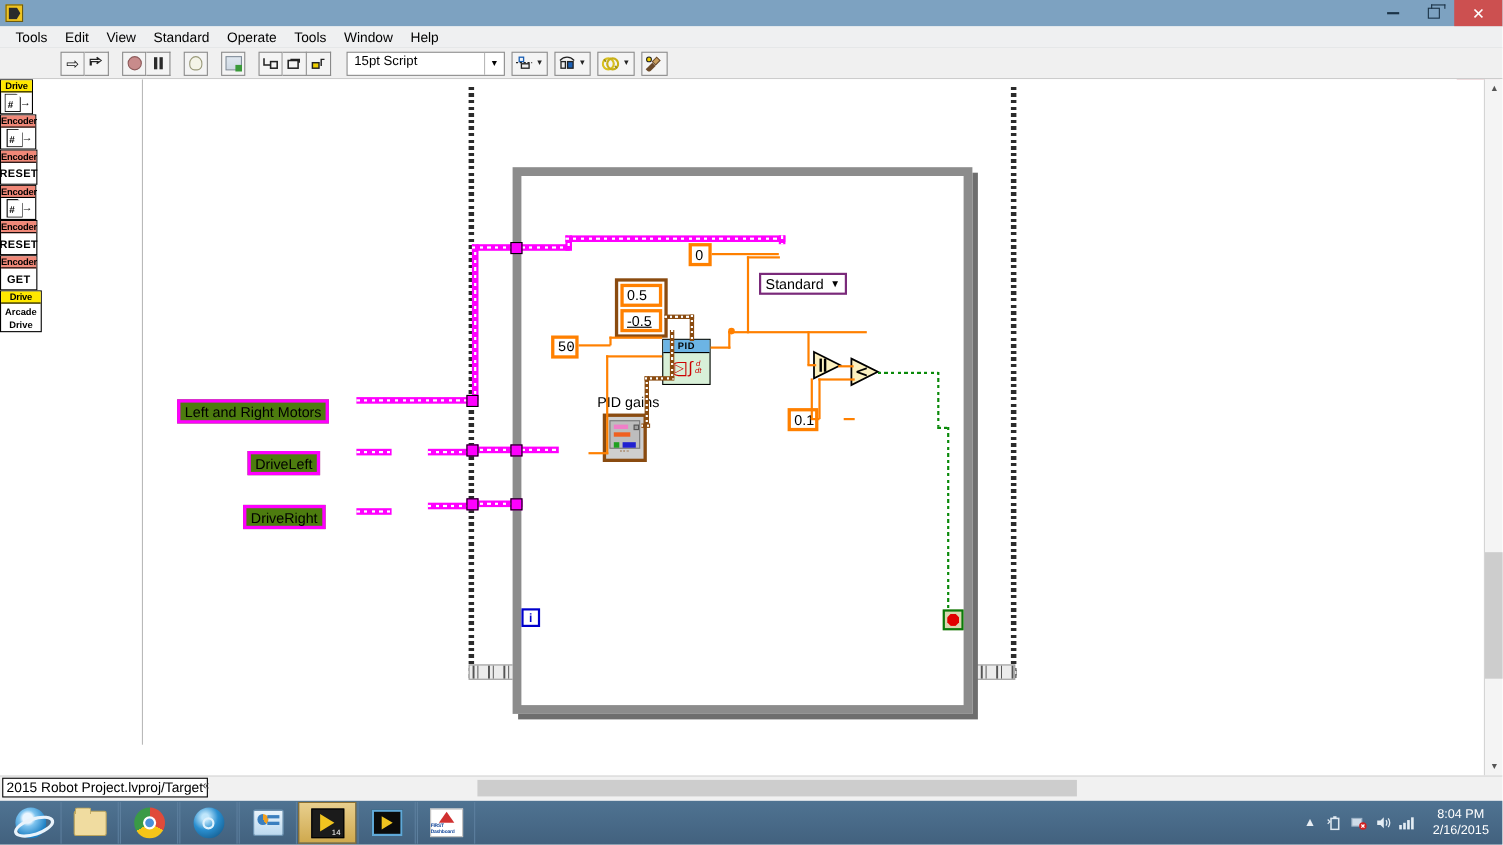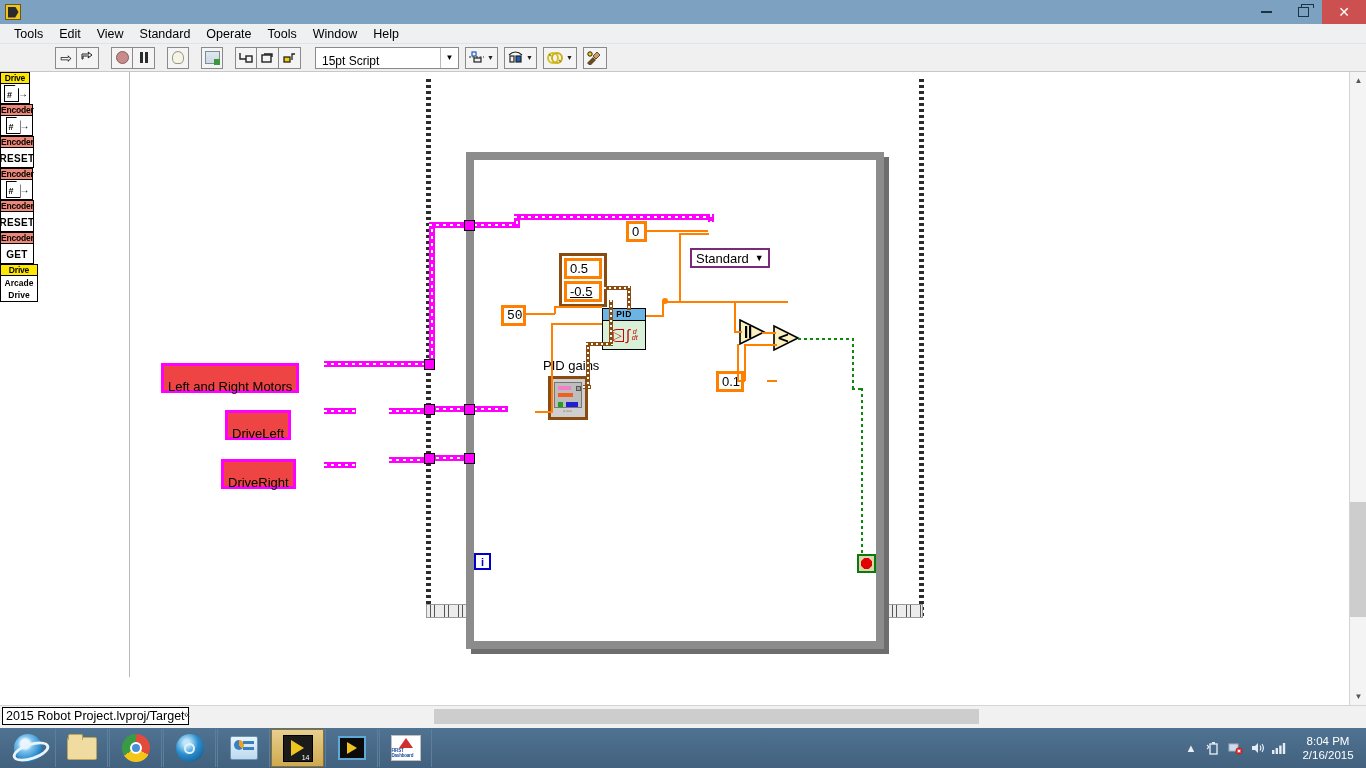--- a/index.html
+++ b/index.html
@@ -70,21 +70,21 @@
   .ico-stop{ width:13px;height:13px;border-radius:50%;background:#c88b8b;border:1px solid #8d5a5a;}
   .ico-pause{ display:flex;gap:2px; }
   .ico-pause i{ display:block;width:3px;height:11px;background:#2b2b2b; }
   .ico-bulb{ width:12px;height:13px;border-radius:50% 50% 40% 40%; border:1.5px solid #9a9a7a; background:#f4f4e8;}
   .ico-probe{ width:15px;height:13px; background:linear-gradient(#dfe7ef,#cfd9e4); border:1px solid #7f8c99; position:relative;}
   .ico-probe:after{content:"";position:absolute;right:-1px;bottom:-2px;width:6px;height:6px;background:#3a9a3a;}
   .drop-arrow{ font-size:7px; margin-left:1px; color:#222; }
 
   .font-combo{
     width:144px;height:22px;border:1px solid #8a8a8a;background:#fff;
-    display:flex;align-items:flex-end; margin-left:2px; margin-right:6px;
+    display:flex;align-items:flex-start; margin-left:2px; margin-right:6px;
   }
   .font-combo span.v{ flex:1; font-size:12px; padding-left:6px; color:#000; }
   .font-combo .fc-arrow{
     width:18px;height:20px;border-left:1px solid #b9b9b9;
     display:flex;align-items:center;justify-content:center;font-size:8px;
   }
   .tb-dd{
     height:22px;border:1px solid #8a8a8a;background:#f4f4f4;
     display:flex;align-items:center;justify-content:center;gap:2px;
     padding:0 3px;
@@ -161,22 +161,22 @@
   .prop-glyph{ position:relative; width:26px;height:20px; }
   .prop-page{
     position:absolute;left:2px;top:1px;width:15px;height:17px;background:#fff;
     border:1.5px solid #000; clip-path:polygon(0 0,70% 0,100% 22%,100% 100%,0 100%);
   }
   .prop-hash{ position:absolute;left:5px;top:6px;font-size:9px;font-weight:bold;color:#000; }
   .prop-arrow{ position:absolute;right:0px;top:5px;font-size:10px;color:#000;line-height:1; }
 
   
   .ctl-label{
-    position:absolute; border:3px solid #ff00ff; background:#ef4444;
-    font-size:13px; color:#000; padding:12px 4px; white-space:nowrap;
+    position:absolute; border:3px solid #ff00ff; background:#4d7c0f;
+    font-size:13px; color:#000; padding:0px 4px; white-space:nowrap;
     line-height:18px; height:22px;
   }
 
   
   .num-const{
     position:absolute; border:3px solid #ff8000; background:#fff;
     font-size:13px; color:#000; padding:0 3px; line-height:15px;
     height:21px; display:flex; align-items:center;
   }
   

